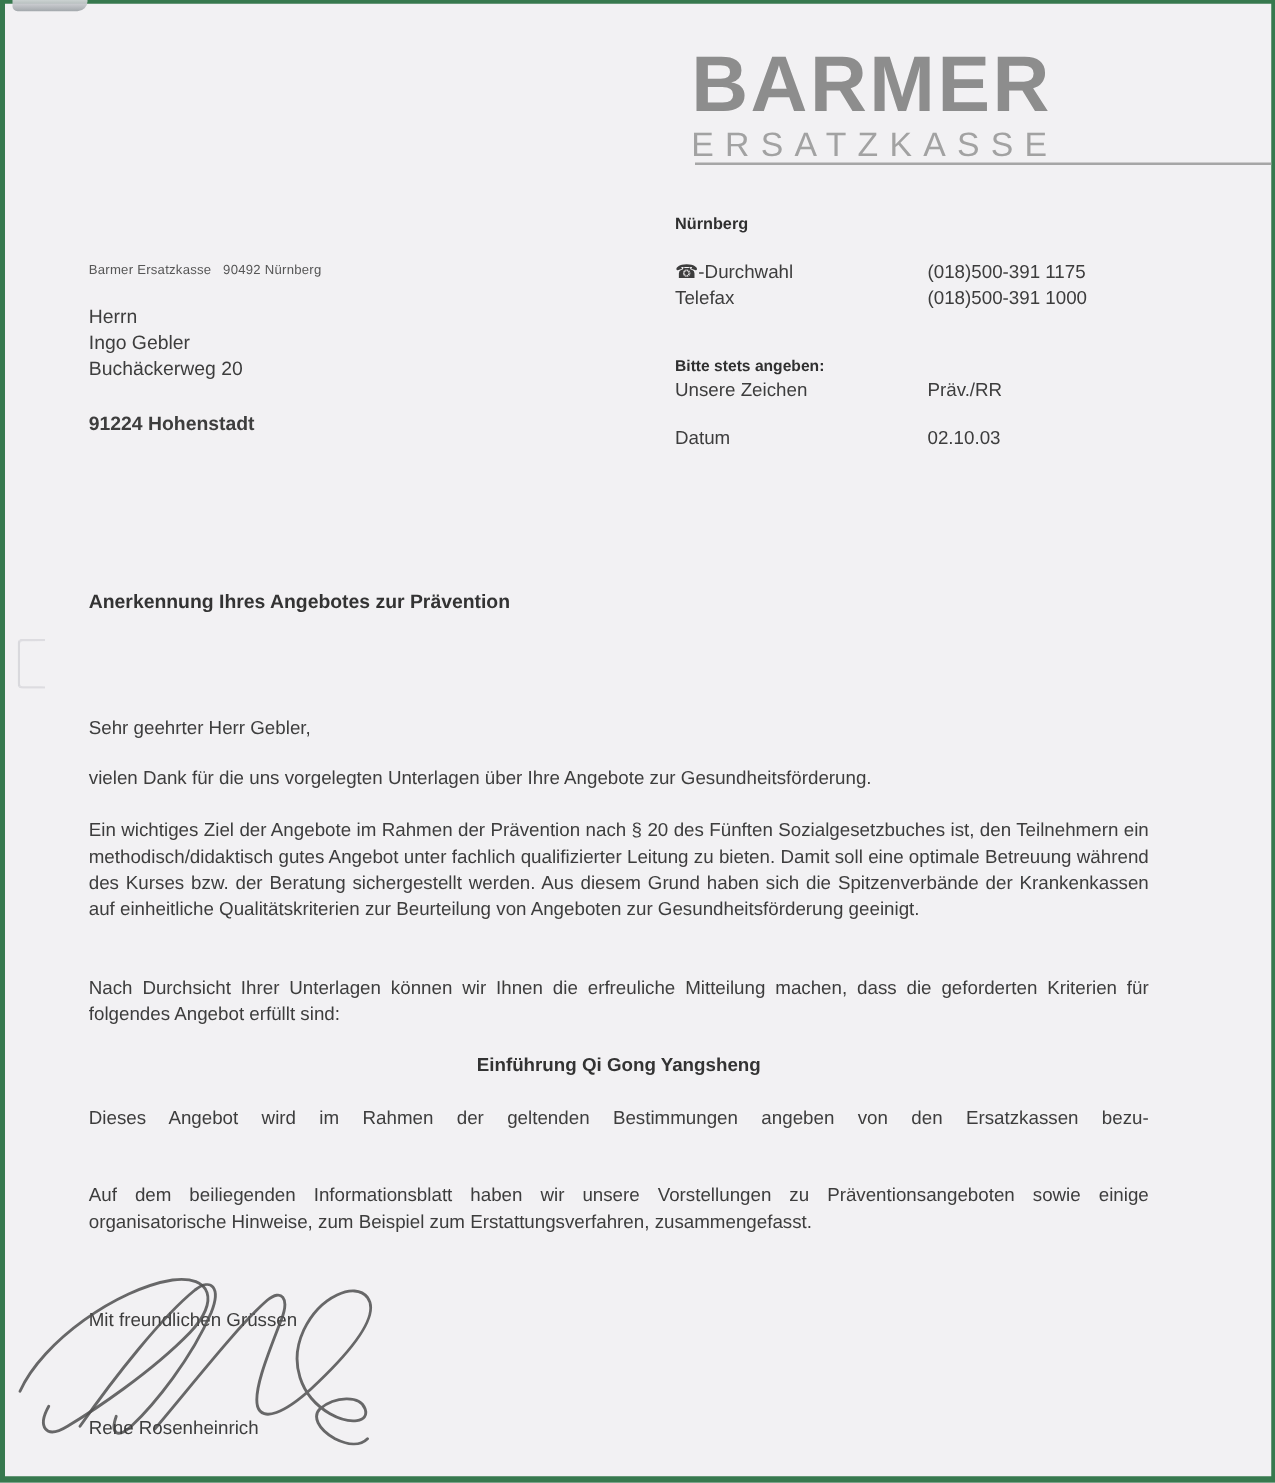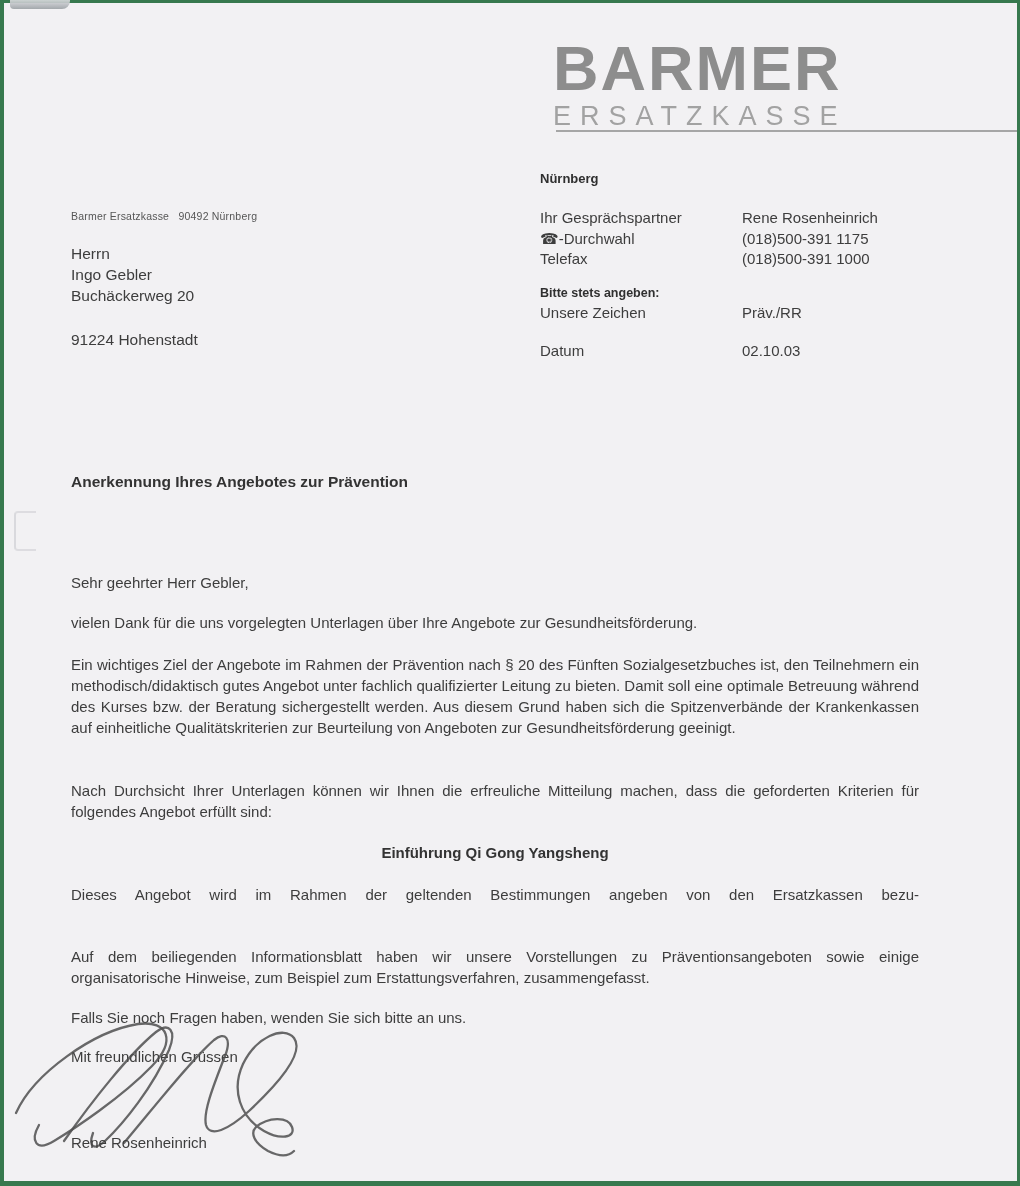--- a/index.html
+++ b/index.html
@@ -37,21 +37,21 @@
   }
   .logo-rule{
     position:absolute;left:552px;right:0;top:127px;height:2px;background:#a6a6a6;
   }
   
   .sender-line{
     position:absolute;left:67px;top:207px;font-size:10.5px;color:#565656;
     white-space:pre;letter-spacing:.2px;
   }
   .recipient{position:absolute;left:67px;top:240px;font-size:15.5px;line-height:21px;}
-  .recipient-city{position:absolute;left:67px;top:328px;font-size:15.5px;}
+  .recipient-city{position:absolute;left:67px;top:328px;font-size:15.5px;font-weight:bold;}
   
   .info-city{position:absolute;left:536px;top:168px;font-size:13px;font-weight:bold;color:#2f2f2f;}
   .info-rows{position:absolute;left:536px;top:205px;font-size:15px;line-height:20.5px;}
   .info-row{white-space:nowrap;}
   .info-label{display:inline-block;width:202px;}
   .info-note{position:absolute;left:536px;top:283px;font-size:12.5px;font-weight:bold;color:#303030;}
   .info-ref{position:absolute;left:536px;top:301px;font-size:15px;}
   .info-date{position:absolute;left:536px;top:339px;font-size:15px;}
   
   .subject{position:absolute;left:67px;top:470px;font-size:15.5px;font-weight:bold;color:#333;}
@@ -91,23 +91,20 @@
       <div>Herrn</div>
       <div>Ingo Gebler</div>
       <div>Buchäckerweg 20</div>
     </div>
     <div class="recipient-city">91224 Hohenstadt</div>
 
     <div class="info-city">Nürnberg</div>
 
     <div class="info-rows">
       <div class="info-row">
-        <span class="info-label">Ihr Gesprächspartner</span><span>Rene Rosenheinrich</span>
-      </div>
-      <div class="info-row">
         <span class="info-label"><span>☎</span><span>-Durchwahl</span></span><span>(018)500-391 1175</span>
       </div>
       <div class="info-row">
         <span class="info-label">Telefax</span><span>(018)500-391 1000</span>
       </div>
     </div>
 
     <div class="info-note">Bitte stets angeben:</div>
 
     <div class="info-ref info-row">
@@ -122,21 +119,20 @@
 
     <div class="bodytext salutation">Sehr geehrter Herr Gebler,</div>
     <div class="bodytext p-thanks">vielen Dank für die uns vorgelegten Unterlagen über Ihre Angebote zur Gesundheitsförderung.</div>
     <div class="bodytext p1">Ein wichtiges Ziel der Angebote im Rahmen der Prävention nach § 20 des Fünften Sozialgesetzbuches ist, den Teilnehmern ein methodisch/didaktisch gutes Angebot unter fachlich qualifizierter Leitung zu bieten. Damit soll eine optimale Betreuung während des Kurses bzw. der Beratung sichergestellt werden. Aus diesem Grund haben sich die Spitzenverbände der Krankenkassen auf einheitliche Qualitätskriterien zur Beurteilung von Angeboten zur Gesundheitsförderung geeinigt.</div>
     <div class="bodytext course">Einführung Qi Gong Yangsheng</div>
     <div class="bodytext p2">Nach Durchsicht Ihrer Unterlagen können wir Ihnen die erfreuliche Mitteilung machen, dass die geforderten Kriterien für folgendes Angebot erfüllt sind:</div>
     <div class="bodytext p3">
       <div class="force-justify">Dieses Angebot wird im Rahmen der geltenden Bestimmungen angeben von den Ersatzkassen bezu-</div>
     </div>
     <div class="bodytext p4">Auf dem beiliegenden Informationsblatt haben wir unsere Vorstellungen zu Präventionsangeboten sowie einige organisatorische Hinweise, zum Beispiel zum Erstattungsverfahren, zusammengefasst.</div>
-    <div class="bodytext p5">Falls Sie noch Fragen haben, wenden Sie sich bitte an uns.</div>
     <div class="bodytext closing">Mit freundlichen Grüssen</div>
 
     <svg class="signature" viewBox="0 0 360 180" xmlns="http://www.w3.org/2000/svg">
       <path d="M 10 112 C 28 72, 88 30, 132 23 C 163 19, 170 40, 146 65 C 115 97, 68 128, 48 140 C 30 151, 24 140, 33 124"></path>
       <path d="M 58 140 C 86 100, 124 52, 150 31 C 163 21, 171 29, 163 49 C 147 86, 118 122, 99 140 C 88 150, 82 146, 87 132"></path>
       <path d="M 118 142 C 150 104, 186 58, 208 39 C 219 30, 226 37, 219 55 C 206 88, 197 112, 200 124 C 204 137, 222 129, 243 110 C 272 83, 299 52, 288 37 C 278 24, 250 36, 237 63 C 225 89, 234 116, 258 130 C 274 139, 290 137, 286 126 C 282 115, 262 116, 250 126 C 244 132, 248 142, 262 150 C 272 155, 282 156, 288 150"></path>
     </svg>
 
     <div class="bodytext signer">Rene Rosenheinrich</div>
 

